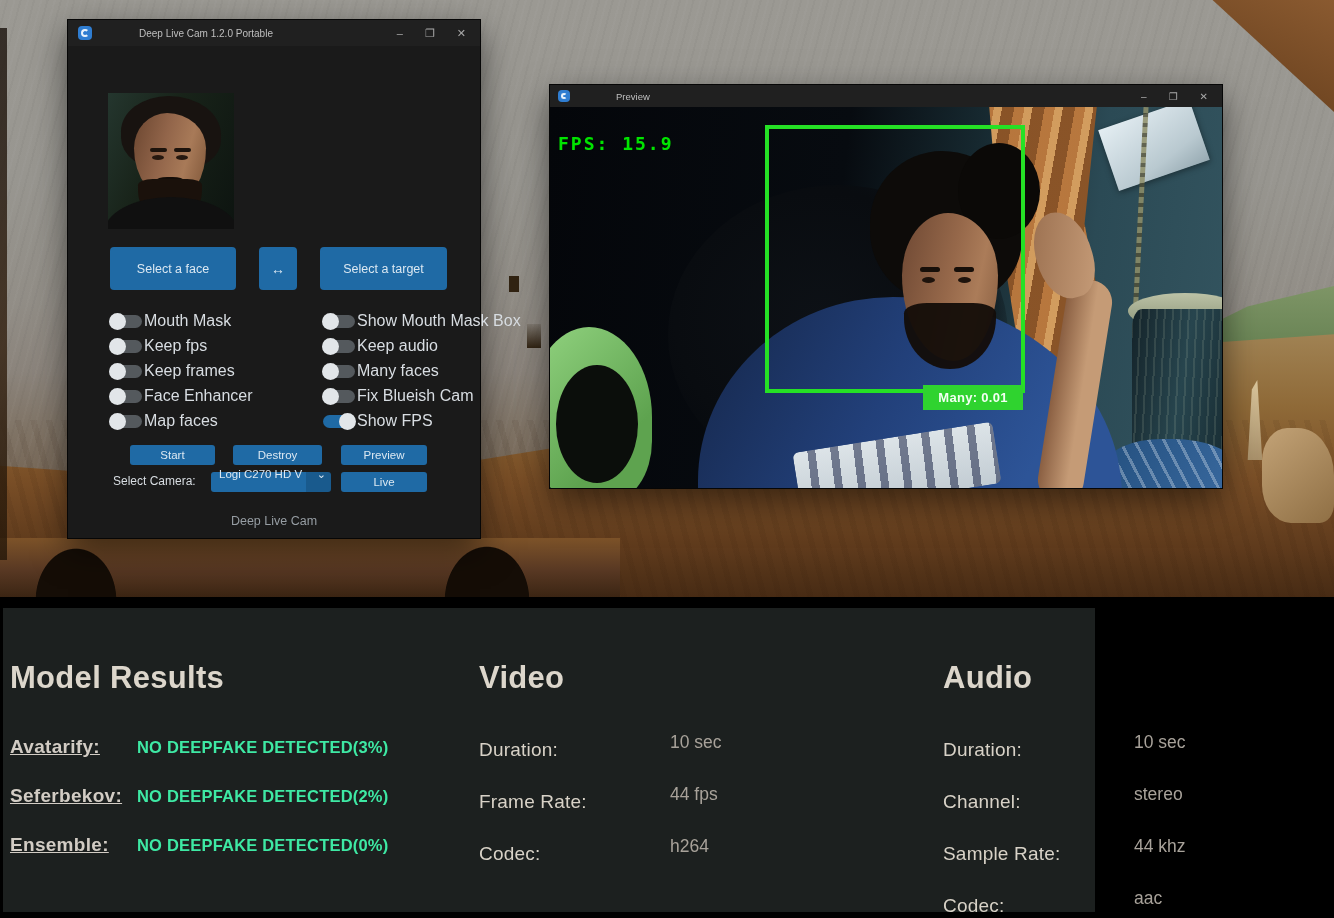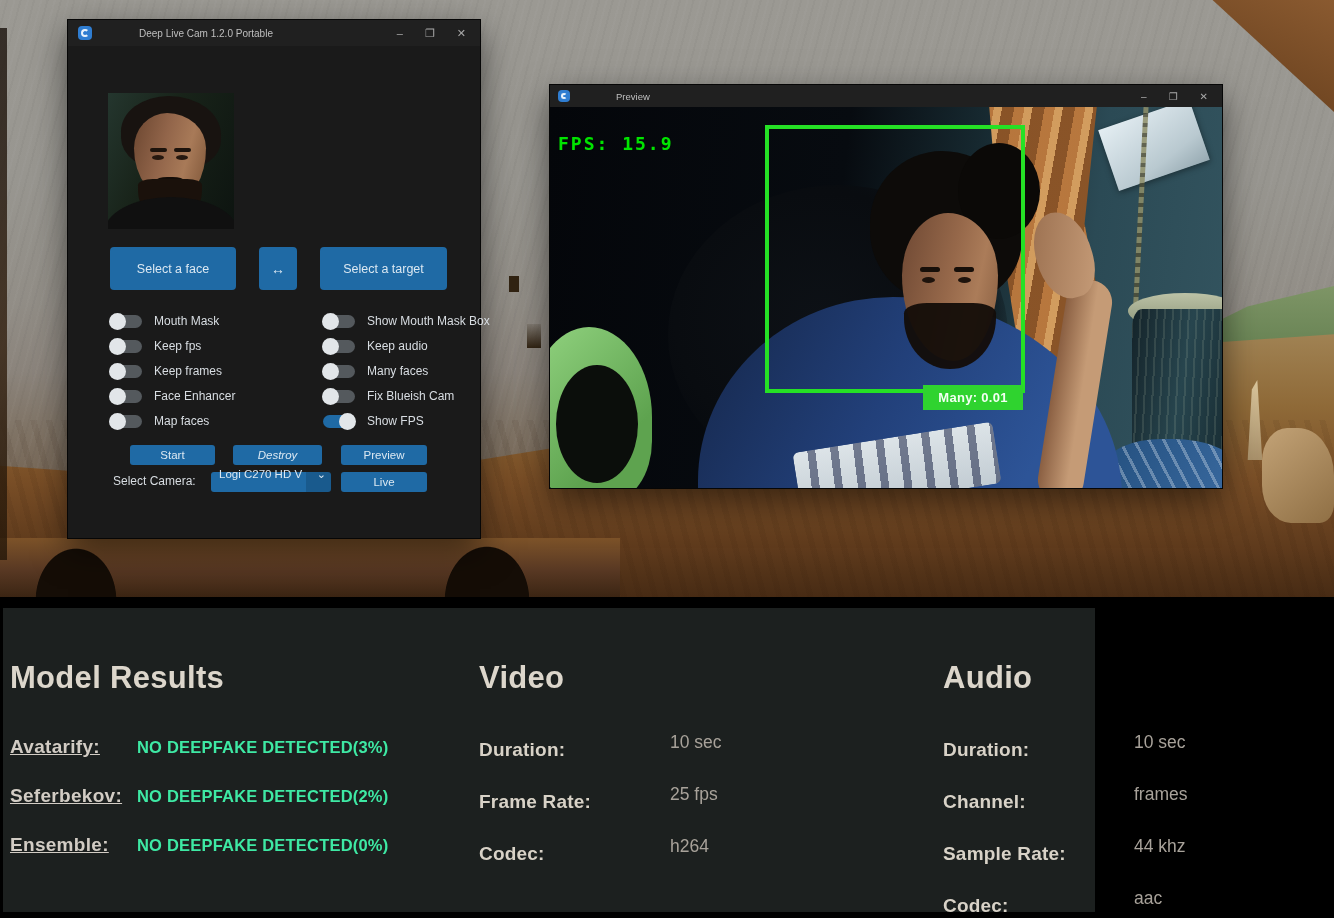--- a/index.html
+++ b/index.html
@@ -68,23 +68,23 @@
   .btn-swap{left:191px;top:201px;width:38px;height:43px;font-size:14px;}
   .btn-target{left:252px;top:201px;width:127px;height:43px;}
   .toggles{position:absolute;left:0;top:268px;width:412px;}
   .tcol{position:absolute;top:0;}
   .tcol.left{left:42px;} .tcol.right{left:255px;}
   .trow{display:flex;align-items:center;height:14px;margin-bottom:11px;cursor:pointer;}
   .switch{position:relative;width:32px;height:13px;border-radius:7px;background:#54595d;flex:0 0 auto;}
   .switch .knob{position:absolute;left:-1px;top:-2px;width:17px;height:17px;border-radius:50%;background:#e2e6e9;}
   .switch.on{background:#1f6aa5;}
   .switch.on .knob{left:16px;}
-  .tlabel{margin-left:12px;font-size:12px;color:#d8dde2;white-space:nowrap;}
+  .tlabel{margin-left:2px;font-size:16px;color:#d8dde2;white-space:nowrap;}
   .btn-start{left:62px;top:399px;width:85px;height:20px;font-size:11.5px;border-radius:3px;}
-  .btn-destroy{left:165px;top:399px;width:89px;height:20px;font-size:11.5px;border-radius:3px;font-style:italic;}
+  .btn-destroy{left:165px;top:399px;width:89px;height:20px;font-size:11.5px;border-radius:3px;}
   .btn-preview{left:273px;top:399px;width:86px;height:20px;font-size:11.5px;border-radius:3px;}
   .cam-label{position:absolute;left:45px;top:428px;font-size:12px;color:#d8dde2;}
   .ctk-select{position:absolute;left:143px;top:426px;width:120px;height:20px;border-radius:3px;cursor:pointer;
        background:linear-gradient(90deg,#1f6aa5 0 79%,#195a8d 79%);color:#dbe8f2;font-size:11.5px;
        display:flex;align-items:center;padding:0 5px 16px 8px;box-sizing:border-box;user-select:none;}
   .ctk-select .sel-val{flex:1;white-space:nowrap;overflow:hidden;}
   .ctk-select .chev{font-size:11px;margin-left:2px;}
   .btn-live{left:273px;top:426px;width:86px;height:20px;font-size:11.5px;border-radius:3px;}
   .dlc-footer{position:absolute;left:0;top:468px;width:412px;text-align:center;font-size:12.5px;color:#969da3;}
   
@@ -149,21 +149,21 @@
   .col-audio{left:937px;width:390px;padding-left:3px;}
   .panel-title{margin:52px 0 0 0;font-size:31px;font-weight:bold;color:#dcd6cb;letter-spacing:.3px;
        font-family:"Liberation Sans",sans-serif;}
   .mrow{display:flex;align-items:center;margin-top:27px;}
   .mrow.first{margin-top:40px;}
   .mname{flex:0 0 127px;font-size:19px;font-weight:bold;color:#d2ccc4;text-decoration:underline;
        letter-spacing:.3px;cursor:pointer;}
   .mres{font-size:16.5px;font-weight:bold;color:#3ee9a4;letter-spacing:.2px;white-space:nowrap;}
   .irow{position:relative;margin-top:28px;height:24px;}
   .irow.first{margin-top:43px;}
-  .ilabel{font-size:19px;font-weight:bold;color:#d8d2c7;letter-spacing:.2px;text-align:right;}
+  .ilabel{font-size:19px;font-weight:normal;color:#d8d2c7;letter-spacing:.2px;text-align:right;}
   .ivalue{position:absolute;left:191px;top:-7px;font-size:17.5px;color:#a8a29a;white-space:nowrap;}
 </style>
 </head>
 <body>
 
 <div class="canvas">
 
   <div class="painting">
     <div class="sky"></div>
     <div class="sky-tex"></div>
@@ -277,20 +277,21 @@
       <div class="ctk-btn btn-destroy">Destroy</div>
       <div class="ctk-btn btn-preview">Preview</div>
 
       <span class="cam-label">Select Camera:</span>
       <div class="ctk-select">
         <span class="sel-val">Logi C270 HD V</span>
         <span class="chev">⌄</span>
       </div>
       <div class="ctk-btn btn-live">Live</div>
 
+      <div class="dlc-footer">Deep Live Cam</div>
     </div>
   </div>
 
   <div class="win pvw">
     <div class="titlebar">
       <span class="app-icon"></span>
       <span class="win-title">Preview</span>
       <span class="win-ctrls">
         <span>–</span>
         <span>❐</span>
@@ -346,37 +347,37 @@
       </div>
 
       <div class="pcol col-video">
         <h1 class="panel-title">Video</h1>
         <div class="irow first">
           <span class="ilabel">Duration:</span>
           <span class="ivalue">10 sec</span>
         </div>
         <div class="irow">
           <span class="ilabel">Frame Rate:</span>
-          <span class="ivalue">25 fps</span>
+          <span class="ivalue">44 fps</span>
         </div>
         <div class="irow">
           <span class="ilabel">Codec:</span>
           <span class="ivalue">h264</span>
         </div>
       </div>
 
       <div class="pcol col-audio">
         <h1 class="panel-title">Audio</h1>
         <div class="irow first">
           <span class="ilabel">Duration:</span>
           <span class="ivalue">10 sec</span>
         </div>
         <div class="irow">
           <span class="ilabel">Channel:</span>
-          <span class="ivalue">frames</span>
+          <span class="ivalue">stereo</span>
         </div>
         <div class="irow">
           <span class="ilabel">Sample Rate:</span>
           <span class="ivalue">44 khz</span>
         </div>
         <div class="irow">
           <span class="ilabel">Codec:</span>
           <span class="ivalue">aac</span>
         </div>
       </div>

